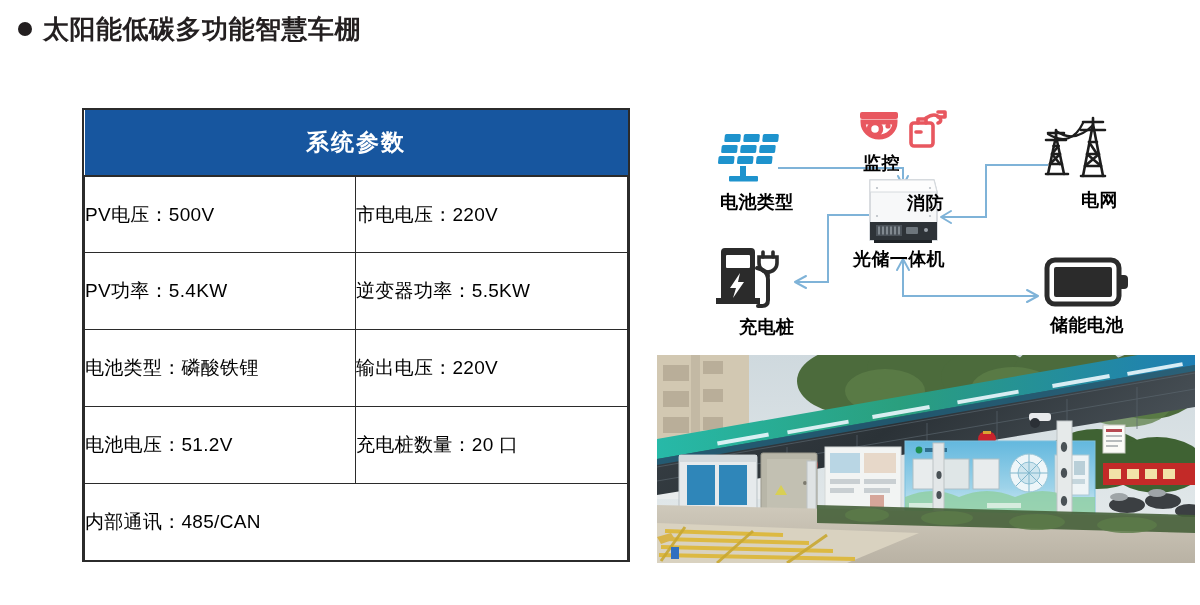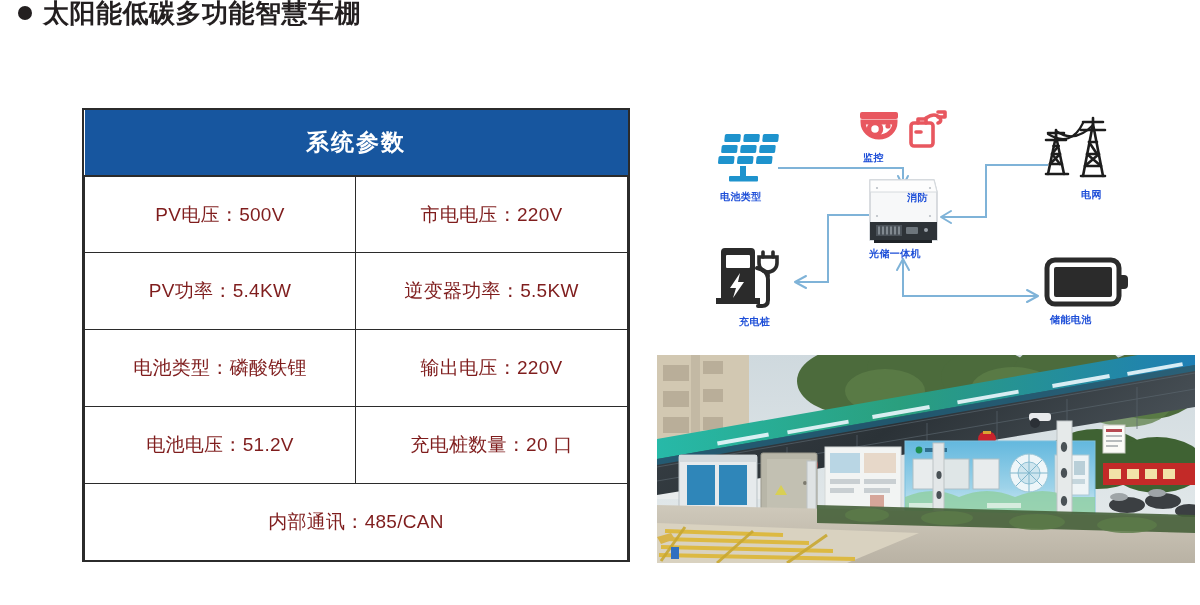--- a/index.html
+++ b/index.html
@@ -6,21 +6,21 @@
   html, body {
     width: 1200px; height: 605px;
     background: #ffffff;
     font-family: "Liberation Sans", "DejaVu Sans", sans-serif;
     overflow: hidden;
   }
   .page { position: relative; width: 1200px; height: 605px; }
 
   
   .title-row {
-    position: absolute; left: 18px; top: 0;
+    position: absolute; left: 18px; top: 16px;
     display: flex; align-items: center; gap: 11px;
   }
   .bullet {
     width: 14px; height: 14px; border-radius: 50%;
     background: #231f20; flex: none;
   }
   .title-text {
     font-size: 26px; font-weight: 700; color: #231f20;
     letter-spacing: 0.5px; line-height: 1;
   }
@@ -34,35 +34,35 @@
     background: #fff;
   }
   .spec-table table { width: 100%; height: 100%; border-collapse: collapse; }
   .spec-table th {
     background: #17569f; color: #ffffff;
     font-size: 23px; font-weight: 700;
     height: 66px; letter-spacing: 2px;
     border-bottom: 2px solid #2b2b2b;
   }
   .spec-table td {
-    font-size: 19px; color: #7f1d1d; text-align: center;
+    font-size: 19px; color: #000000; text-align: left;
     border: 1.6px solid #2b2b2b; height: 64px;
     font-weight: 400; letter-spacing: 0.3px;
   }
   .spec-table tr.row-last td { border-bottom: none; }
   .spec-table td.full { }
 
   
   .diagram {
     position: absolute; left: 655px; top: 100px;
     width: 545px; height: 250px;
   }
   .diagram svg { display: block; }
   .node-label {
-    position: absolute; font-size: 10px; color: #1d4ed8;
+    position: absolute; font-size: 18px; color: #000000;
     font-weight: 700; white-space: nowrap; letter-spacing: 0.4px;
   }
 
   
   .photo {
     position: absolute; left: 657px; top: 355px;
     width: 538px; height: 208px;
     overflow: hidden; background: #8ba3ad;
   }
   .photo svg { display: block; }
@@ -250,21 +250,21 @@
         <rect x="0" y="0" width="72" height="44" rx="8" fill="none" stroke="#2b2b2b" stroke-width="5"></rect>
         <rect x="7" y="7" width="58" height="30" rx="2" fill="#2b2b2b"></rect>
         <path d="M74,15 h3 a4,4 0 0 1 4,4 v6 a4,4 0 0 1 -4,4 h-3 z" fill="#2b2b2b"></path>
       </g>
     </svg>
 
     <div class="node-label" style="left:65px;  top:90px;">电池类型</div>
     <div class="node-label" style="left:208px; top:51px;">监控</div>
     <div class="node-label" style="left:252px; top:51px;margin-top:40px;">消防</div>
     <div class="node-label" style="left:426px; top:88px;">电网</div>
-    <div class="node-label" style="left:214px; top:147px;">光储一体机</div>
+    <div class="node-label" style="left:198px; top:147px;">光储一体机</div>
     <div class="node-label" style="left:84px;  top:215px;font-family:Liberation Mono, monospace;">充电桩</div>
     <div class="node-label" style="left:395px; top:213px;">储能电池</div>
   </div>
 
   <div class="photo">
     <svg width="538" height="208" viewBox="0 0 538 208" xmlns="http://www.w3.org/2000/svg">
       <defs>
         <linearGradient id="sky" x1="0" y1="0" x2="0" y2="1">
           <stop offset="0%" stop-color="#cfd9de"></stop>
           <stop offset="100%" stop-color="#e7eced"></stop>

